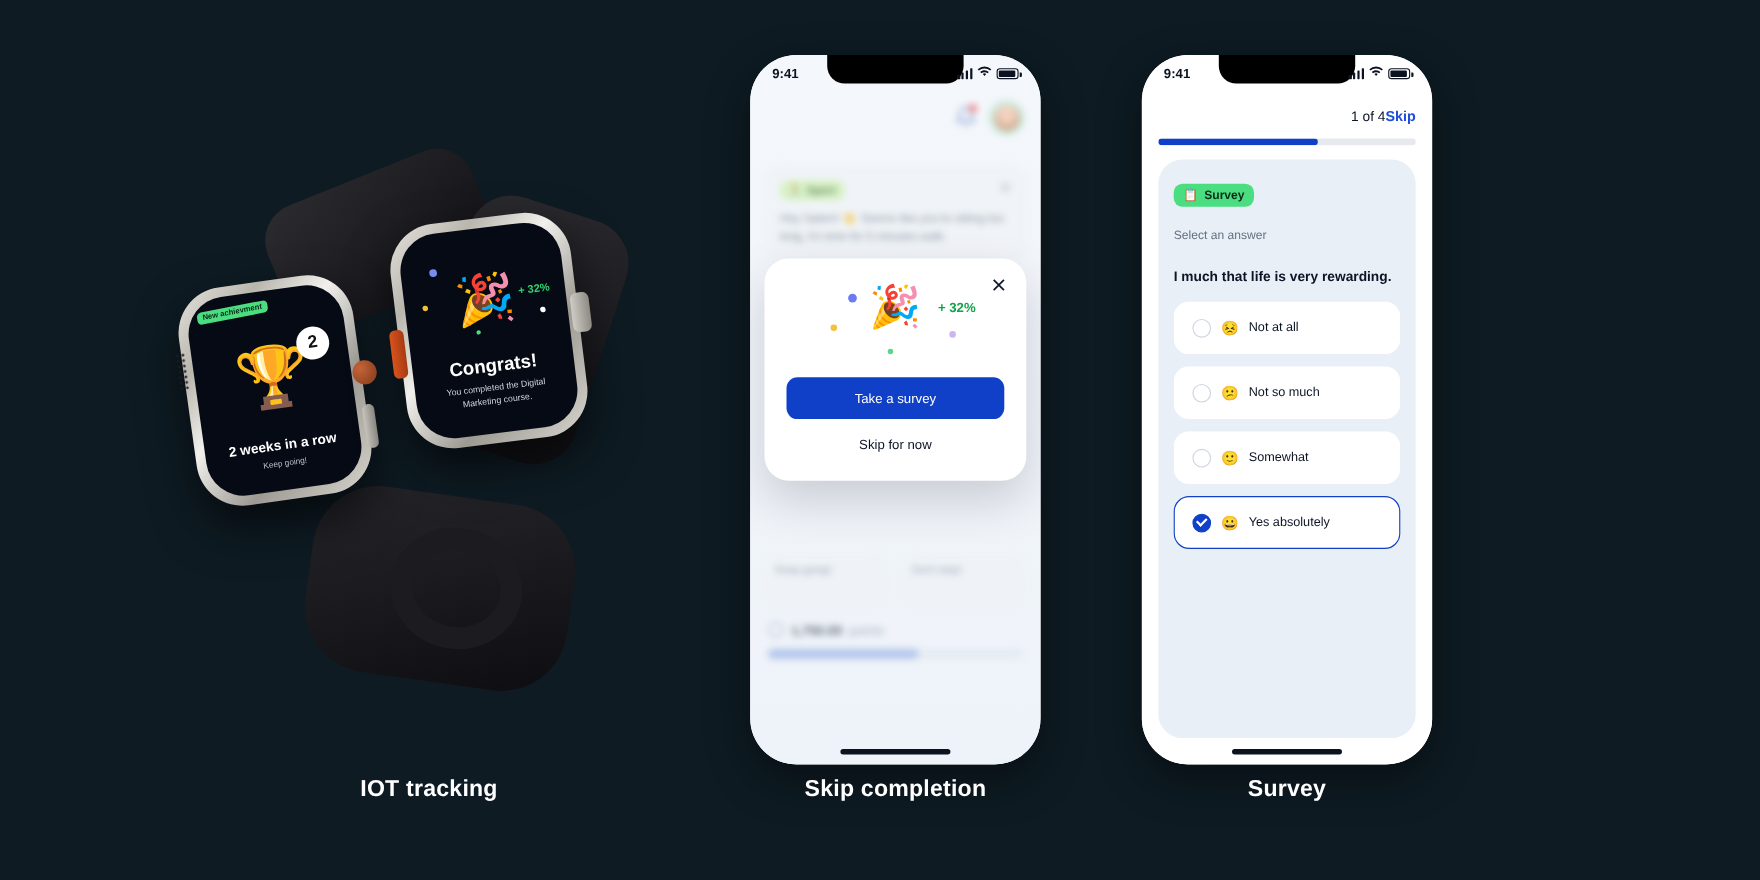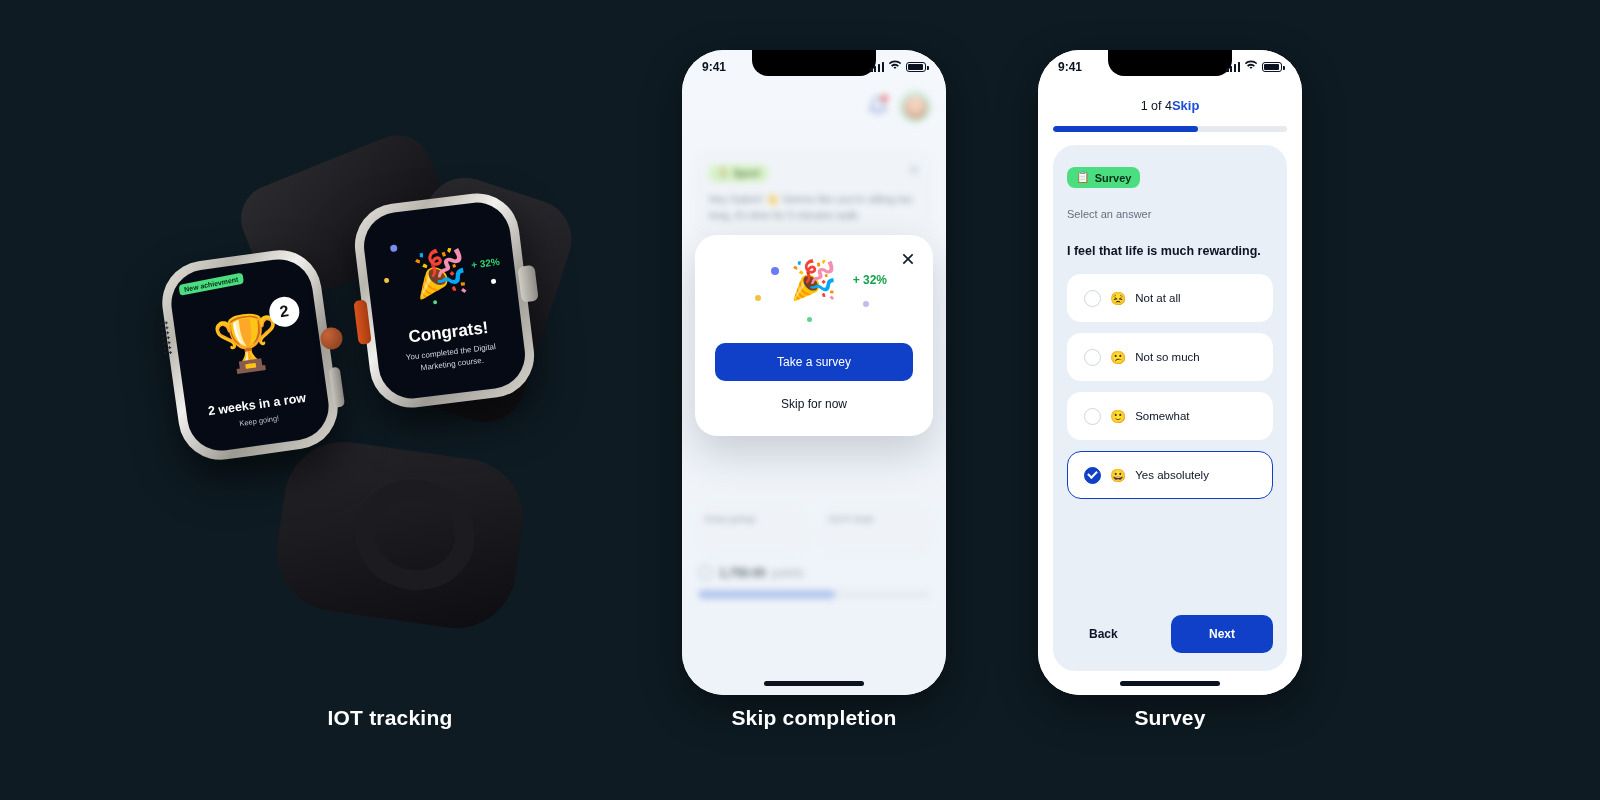--- a/index.html
+++ b/index.html
@@ -258,21 +258,21 @@
   .btn-text {
     margin-top: 16px; width: 100%; background: none; border: 0;
     font-size: 12px; font-weight: normal; color: #0c1425;
     font-family: inherit; cursor: pointer;
   }
 
   
   .sv-body { position: absolute; inset: 0; background: #fff; }
   .sv-head {
     position: absolute; left: 15px; right: 15px; top: 48px;
-    display: flex; align-items: center; justify-content: center;
+    display: flex; align-items: center; justify-content: flex-end;
   }
   .sv-count { font-size: 12.5px; color: #0c1425; }
   .sv-skip { font-size: 13px; color: #1d4ed8; font-weight: bold; cursor: pointer; }
   .sv-progress {
     position: absolute; left: 15px; right: 15px; top: 76px;
     height: 6px; background: #e6e9ee; border-radius: 4px; overflow: hidden;
   }
   .sv-progress span { display: block; height: 100%; width: 62%; background: #1040c8; border-radius: 4px; }
   .sv-card {
     position: absolute; left: 15px; right: 15px; top: 95px; bottom: 24px;
@@ -455,21 +455,21 @@
       <div class="sv-progress">
           <span></span>
         </div>
 
       <div class="sv-card">
         <span class="sv-chip">
           <span>📋</span>
           <span>Survey</span>
         </span>
         <div class="sv-sub">Select an answer</div>
-        <div class="sv-q">I feel that life is much rewarding.</div>
+        <div class="sv-q">I much that life is very rewarding.</div>
 
         <div class="opts">
           <div class="opt">
             <span class="radio"></span>
             <span class="opt-emoji">😣</span>
             <span class="opt-lbl">Not at all</span>
           </div>
           <div class="opt">
             <span class="radio"></span>
             <span class="opt-emoji">😕</span>
@@ -480,24 +480,20 @@
             <span class="opt-emoji">🙂</span>
             <span class="opt-lbl">Somewhat</span>
           </div>
           <div class="opt selected">
             <span class="radio on"></span>
             <span class="opt-emoji">😀</span>
             <span class="opt-lbl">Yes absolutely</span>
           </div>
         </div>
 
-        <div class="sv-actions">
-          <button class="btn-back">Back</button>
-          <button class="btn-next">Next</button>
-        </div>
       </div>
 
       <div class="notch"></div>
       <div class="statusbar">
         <span>9:41</span>
         <span class="sb-icons">
           <span class="bars">
               <i></i>
               <i></i>
               <i></i>

